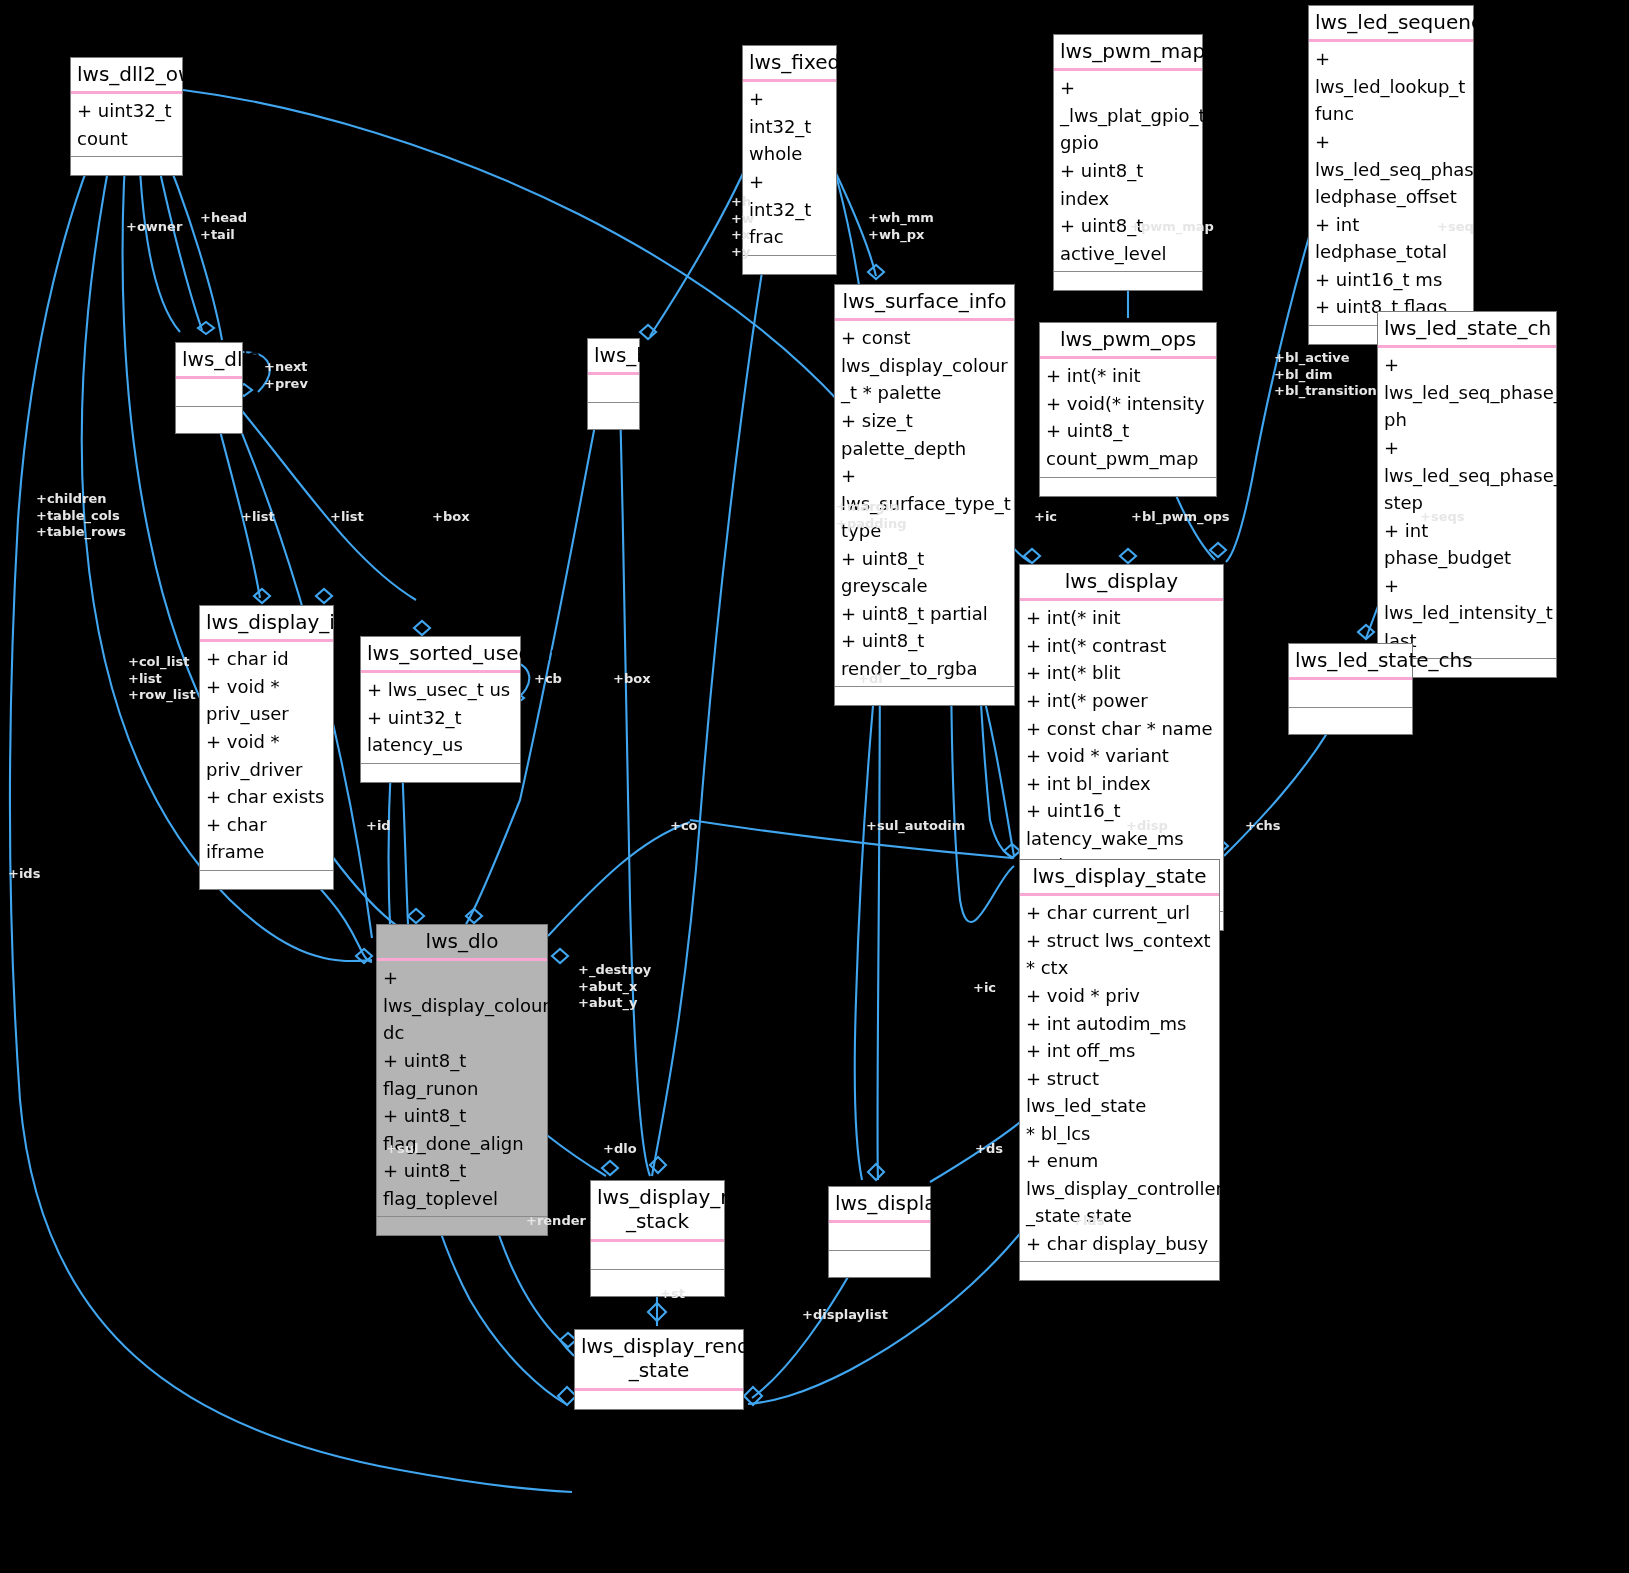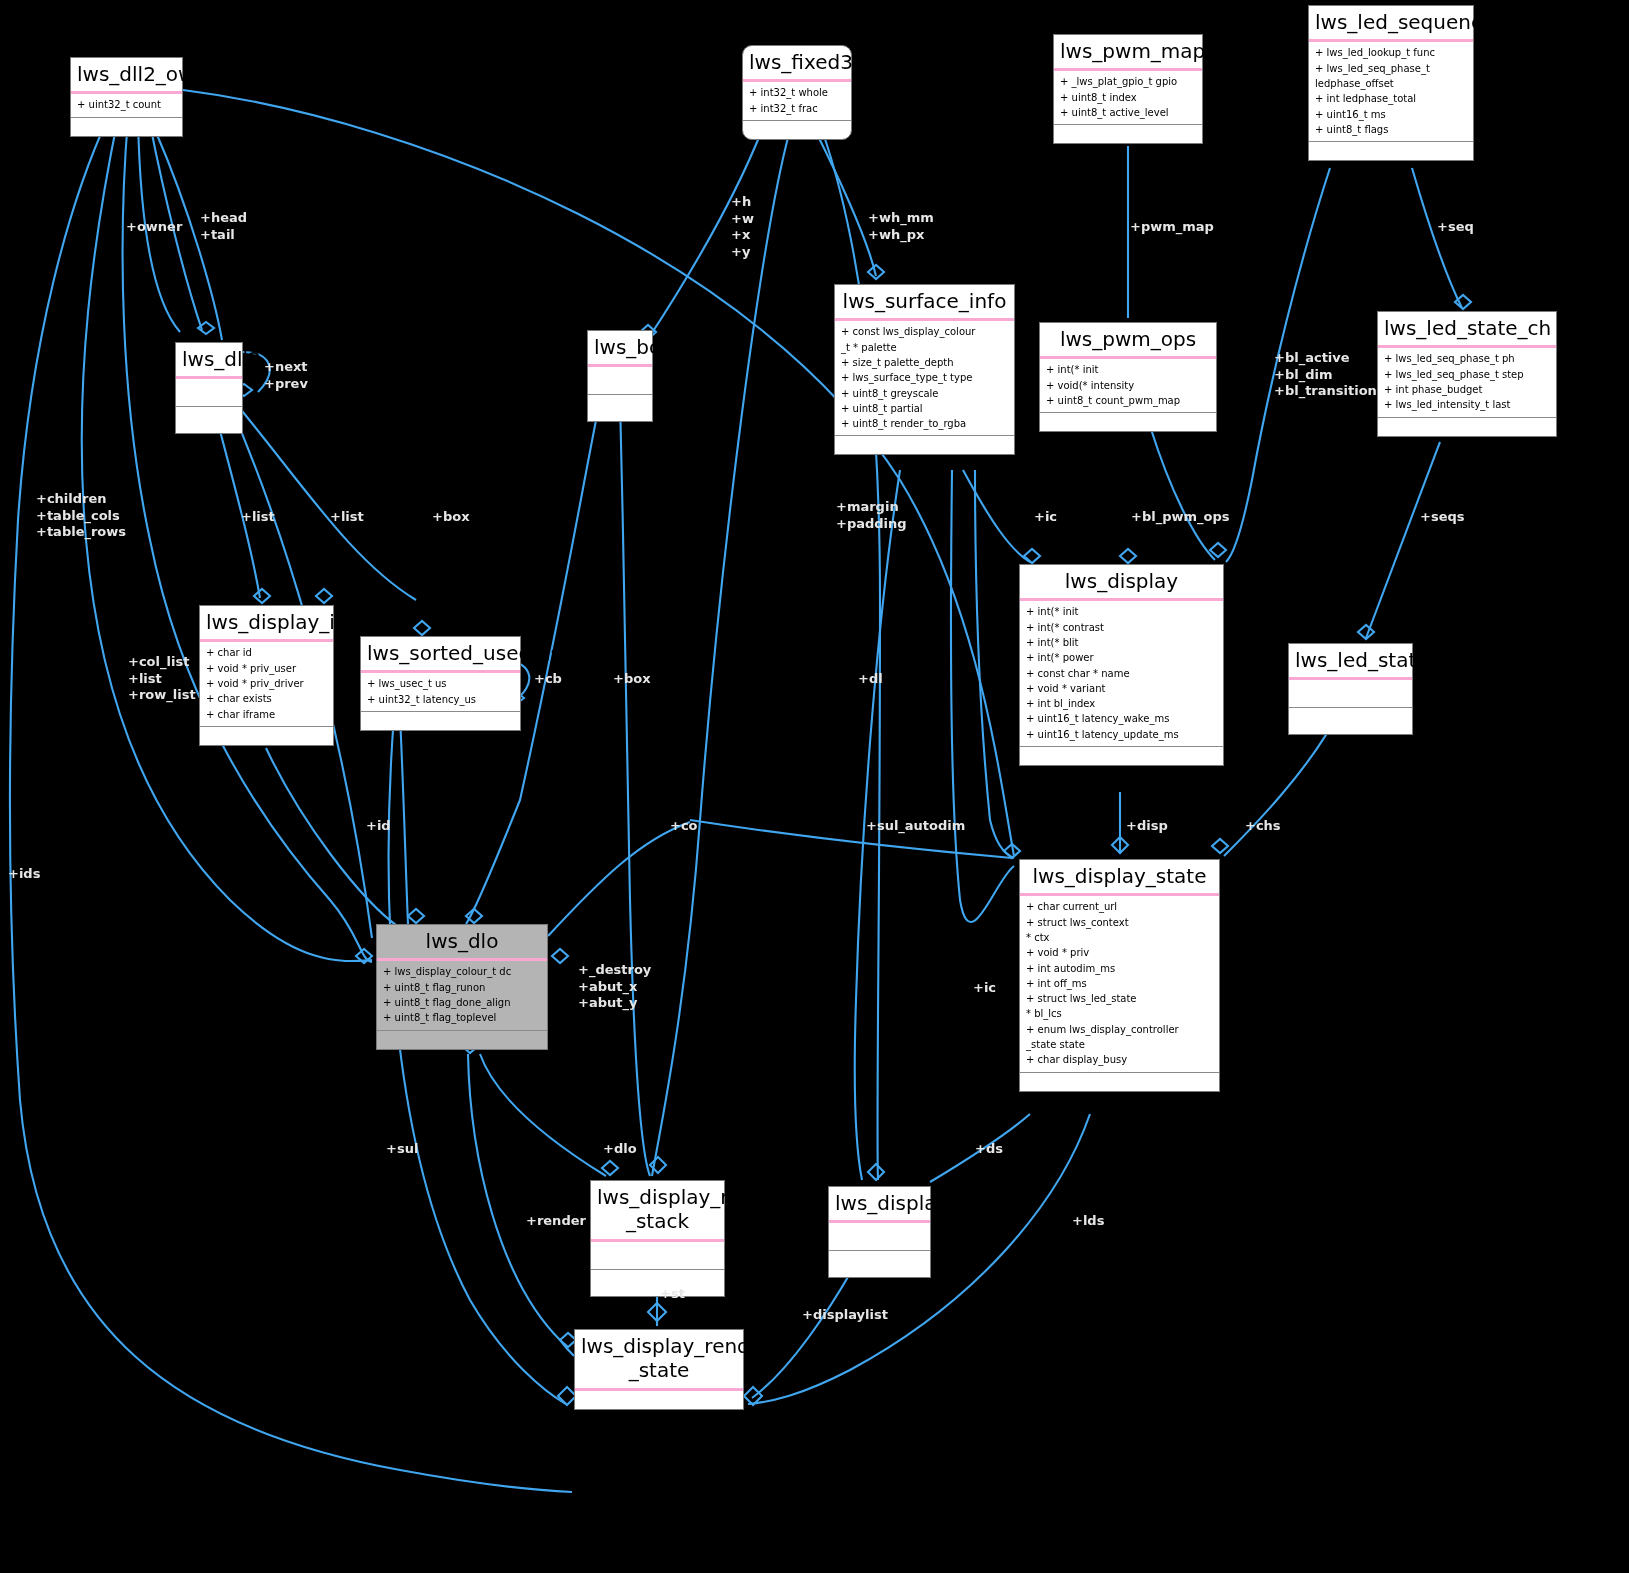--- a/index.html
+++ b/index.html
@@ -5,21 +5,21 @@
   html,body{margin:0;padding:0;background:#000;}
   #stage{position:relative;width:1629px;height:1573px;background:#000;
          font-family:"DejaVu Sans","Liberation Sans",sans-serif;}
   #wires{position:absolute;left:0;top:0;width:1629px;height:1573px;}
   .cls{position:absolute;border:1px solid #7a7a7a;background:#ffffff;box-sizing:border-box;}
   .cls.hl{background:#b4b4b4;}
   .cls .title{font-size:20px;color:#000;text-align:center;padding:4px 6px 5px 6px;
               border-bottom:3px solid #f9a8d4;line-height:1.22;white-space:pre-line;}
   .cls .attrs{border-bottom:1px solid #8a8a8a;padding:3px 4px 4px 5px;min-height:12px;}
   .cls .ops{min-height:12px;padding:3px 4px;}
-  .cls .attr{font-size:10px;color:#000;line-height:1.53;white-space:pre-line;
+  .cls .attr{font-size:18px;color:#000;line-height:1.53;white-space:pre-line;
              padding-left:1px;}
   .cls.empty .attrs{min-height:20px;}
   .cls.empty .ops{min-height:20px;}
   .elabel{position:absolute;color:#e6e6e6;font-size:13px;line-height:1.28;
           white-space:pre-line;font-weight:bold;}
 </style>
 </head>
 <body>
 
 <div id="stage">
@@ -134,21 +134,21 @@
   </svg>
 
   <div id="boxes">
       <div class="cls" style="left: 70px; top: 57px; width: 113px;">
         <div class="title">lws_dll2_owner</div>
         <div class="attrs">
           <div class="attr">+ uint32_t count</div>
         </div>
         <div class="ops"></div>
       </div>
-      <div class="cls" style="left: 742px; top: 45px; width: 110px; border-radius: 10px;">
+      <div class="cls" style="left: 742px; top: 45px; width: 95px;">
         <div class="title">lws_fixed3232</div>
         <div class="attrs">
           <div class="attr">+ int32_t whole</div>
           <div class="attr">+ int32_t frac</div>
         </div>
         <div class="ops"></div>
       </div>
       <div class="cls" style="left: 1053px; top: 34px; width: 150px;">
         <div class="title">lws_pwm_map</div>
         <div class="attrs">
@@ -168,21 +168,21 @@
           <div class="attr">+ uint16_t ms</div>
           <div class="attr">+ uint8_t flags</div>
         </div>
         <div class="ops"></div>
       </div>
       <div class="cls empty" style="left: 175px; top: 342px; width: 68px;">
         <div class="title">lws_dll2</div>
         <div class="attrs"></div>
         <div class="ops"></div>
       </div>
-      <div class="cls empty" style="left: 587px; top: 330px; width: 66px;">
+      <div class="cls empty" style="left: 587px; top: 338px; width: 53px;">
         <div class="title">lws_box</div>
         <div class="attrs"></div>
         <div class="ops"></div>
       </div>
       <div class="cls" style="left: 834px; top: 284px; width: 181px;">
         <div class="title">lws_surface_info</div>
         <div class="attrs">
           <div class="attr">+ const lws_display_colour
    _t * palette</div>
           <div class="attr">+ size_t palette_depth</div>

